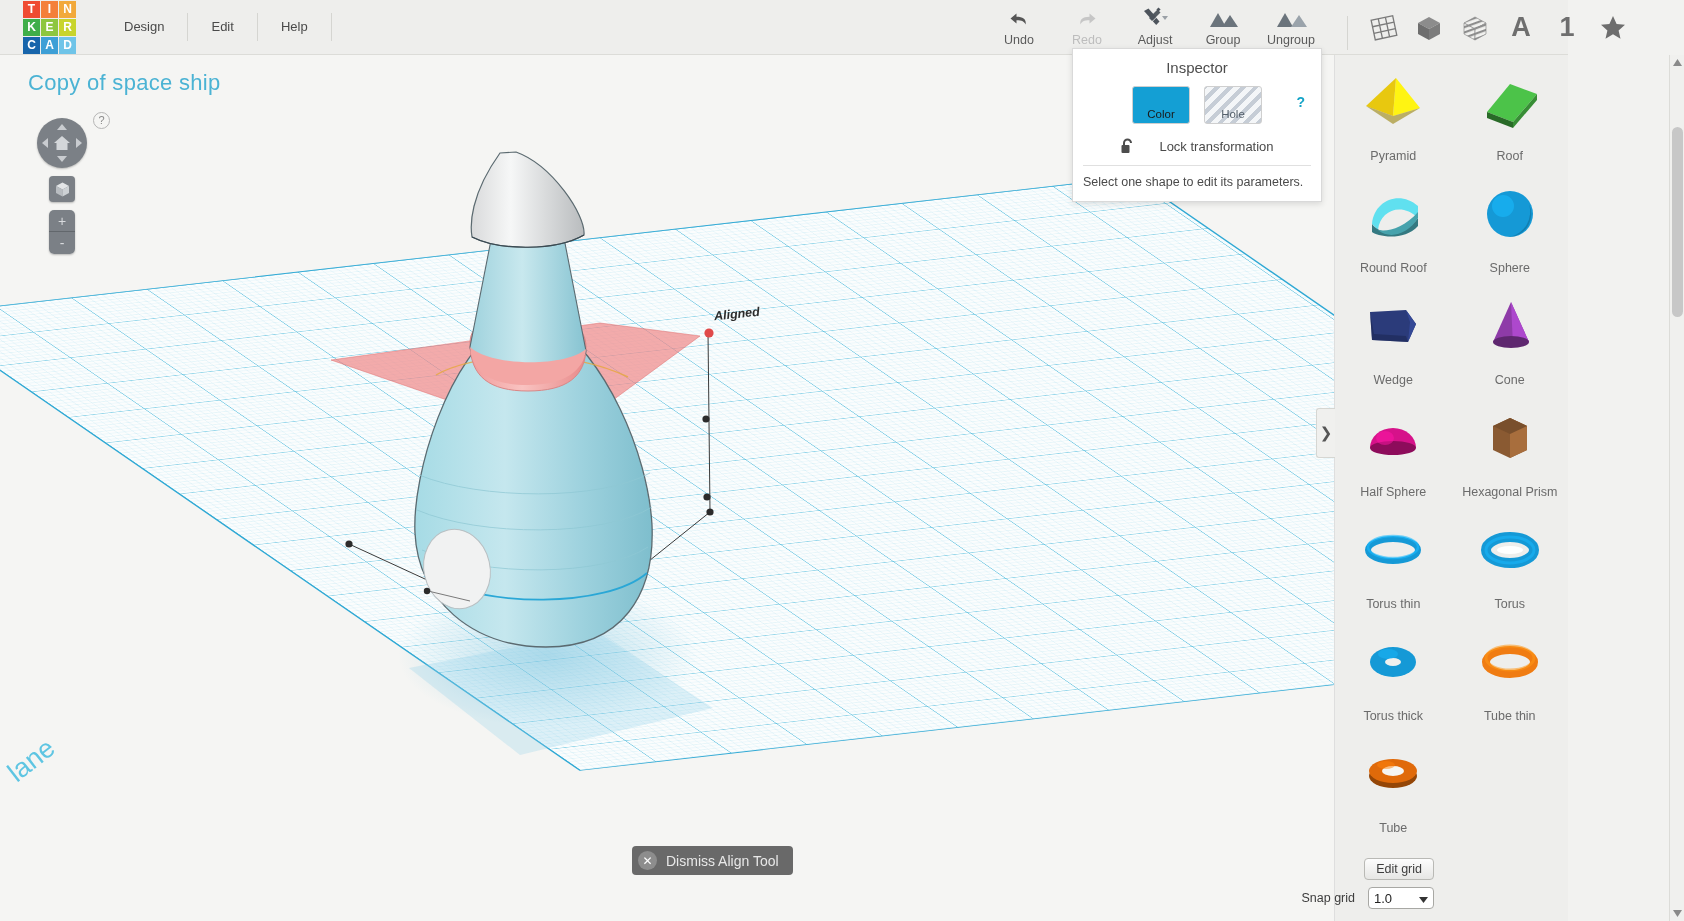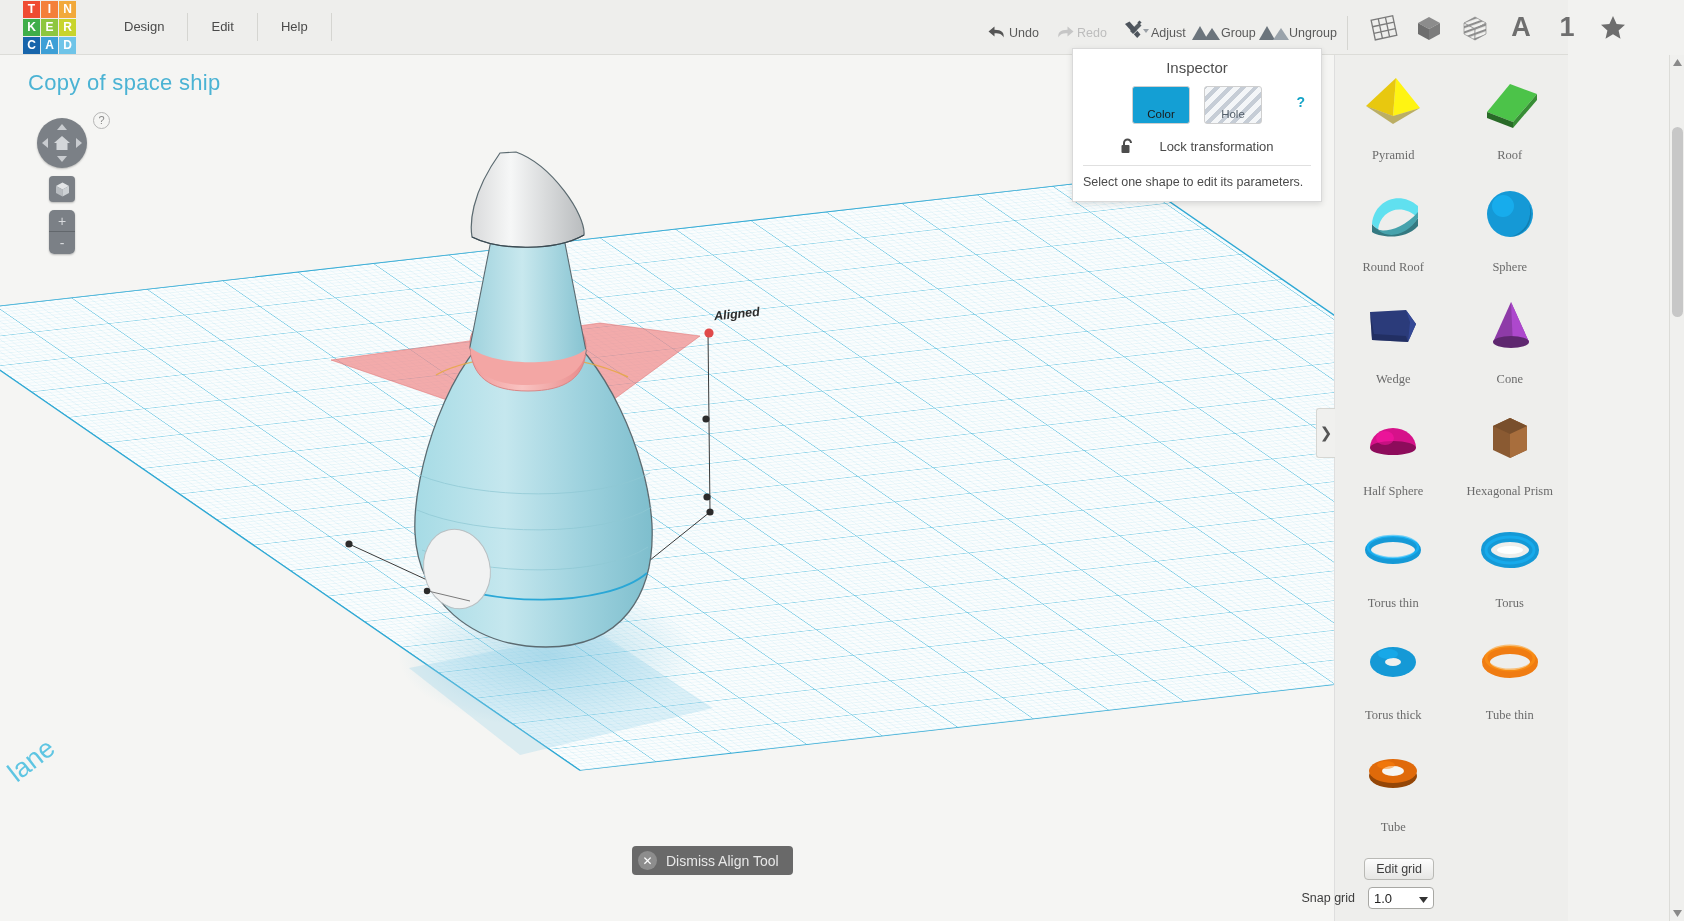--- a/index.html
+++ b/index.html
@@ -16,21 +16,21 @@
     grid-template-rows:repeat(3,17px); gap:1px; margin-left:23px; align-content:center; }
   .logo span { display:flex; align-items:center; justify-content:center;
     color:#fff; font-size:12px; font-weight:bold; font-family:"Liberation Sans", sans-serif; }
 
   .menus { display:flex; align-items:center; height:100%; margin-left:22px; }
   .menu-item { padding:0 23px; height:28px; line-height:28px; font-size:13px; color:#4a4a4a;
     border-right:1px solid #d5d5d1; }
   .menu-item:last-child { border-right:1px solid #d5d5d1; }
 
   .tool-group { position:absolute; left:985px; top:0; height:55px; display:flex; align-items:flex-start; }
-  .tool { width:68px; height:58px; display:flex; align-items:center;
+  .tool { width:68px; height:58px; display:flex; flex-direction:column; align-items:center;
     justify-content:flex-start; padding-top:6px; position:relative; }
   .tool .glyph { height:26px; display:flex; align-items:center; justify-content:center; }
   .tool .tlabel { font-size:12.5px; color:#5a5a5a; margin-top:1px; }
   .tool.disabled .tlabel { color:#bdbdbd; }
 
   .sep-v { width:1px; height:34px; background:#d5d5d1; margin:10px 12px 0 12px; }
 
   .icon-cluster { position:absolute; left:1335px; top:0; height:55px; display:flex;
     align-items:center; }
   .icon-btn { width:46px; height:55px; display:flex; align-items:center; justify-content:center; }
@@ -87,21 +87,21 @@
   .insp-div { height:1px; background:#e0e0e0; margin:0 10px; }
   .insp-hint { font-size:12.5px; color:#4a4a4a; padding:9px 10px 4px; }
 
   
   #shapes-panel { position:absolute; left:1334px; top:55px; width:234px; height:866px;
     background:#eeeeec; border-left:1px solid #dedede; overflow:hidden; }
   .shapes-grid { display:grid; grid-template-columns:1fr 1fr; padding-top:4px; }
   .shape-cell { height:112px; display:flex; flex-direction:column; align-items:center;
     justify-content:flex-end; padding-bottom:8px; }
   .shape-cell .thumb { flex:1; display:flex; align-items:center; justify-content:center; width:100%; }
-  .shape-cell .slabel { font-size:12.5px; color:#6b6b6b; margin-top:2px; text-align:center;font-family:Liberation Serif, serif; }
+  .shape-cell .slabel { font-size:12.5px; color:#6b6b6b; margin-top:2px; text-align:center; }
 
   
   #panel-scroll { position:absolute; right:0; top:55px; width:15px; height:866px; background:#f0f0ee;
     border-left:1px solid #dcdcd8; }
   #panel-scroll .thumbbar { position:absolute; left:2px; top:72px; width:11px; height:190px;
     background:#c7c7c7; border-radius:6px; }
   .sc-arrow { width:15px; height:15px; display:flex; align-items:center; justify-content:center; }
 
   
   #collapse-tab { position:absolute; left:1316px; top:408px; width:19px; height:50px;

